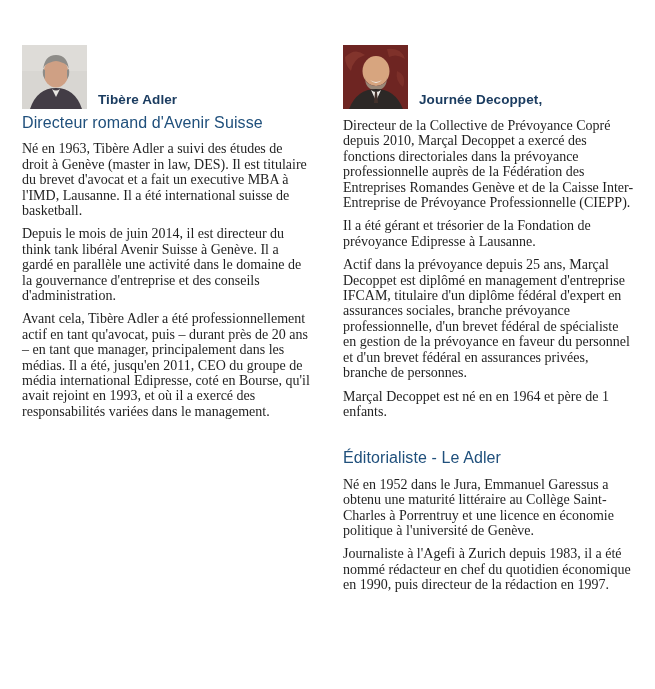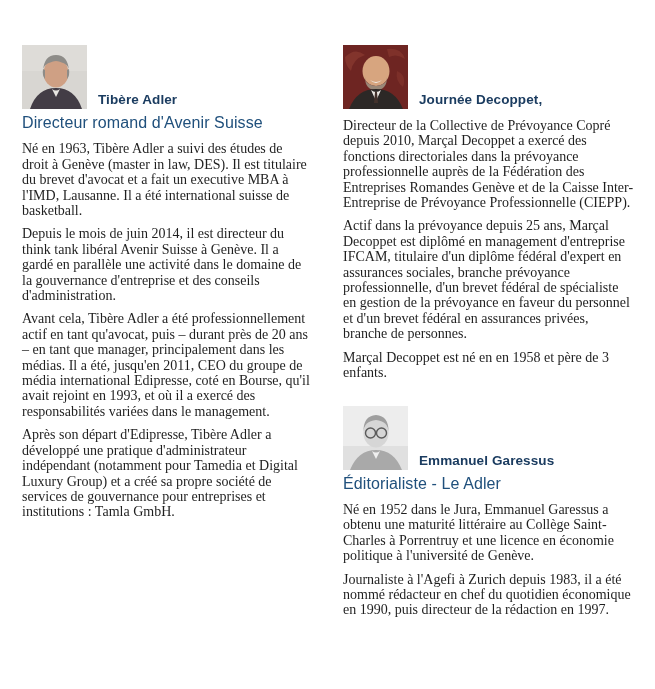--- a/index.html
+++ b/index.html
@@ -84,21 +84,20 @@
             <path d="M30 44 L34 52 L38 44 Q34 47 30 44 Z" fill="#e8e6e2"></path>
           </svg>
         </div>
         <div class="bio-name">Tibère Adler</div>
       </div>
       <div class="bio-title">Directeur romand d'Avenir Suisse</div>
       <div class="bio-body">
         <p>Né en 1963, Tibère Adler a suivi des études de droit à Genève (master in law, DES). Il est titulaire du brevet d'avocat et a fait un executive MBA à l'IMD, Lausanne. Il a été international suisse de basketball.</p>
         <p>Depuis le mois de juin 2014, il est directeur du think tank libéral Avenir Suisse à Genève. Il a gardé en parallèle une activité dans le domaine de la gouvernance d'entreprise et des conseils d'administration.</p>
         <p>Avant cela, Tibère Adler a été professionnellement actif en tant qu'avocat, puis – durant près de 20 ans – en tant que manager, principalement dans les médias. Il a été, jusqu'en 2011, CEO du groupe de média international Edipresse, coté en Bourse, qu'il avait rejoint en 1993, et où il a exercé des responsabilités variées dans le management.</p>
-        <p>Après son départ d'Edipresse, Tibère Adler a développé une pratique d'administrateur indépendant (notamment pour Tamedia et Digital Luxury Group) et a créé sa propre société de services de gouvernance pour entreprises et institutions : Tamla GmbH.</p>
       </div>
     </section>
   </div>
 
   <div class="col col-right">
     <section class="bio">
       <div class="bio-header">
         <div class="photo">
           <svg viewBox="0 0 65 64" xmlns="http://www.w3.org/2000/svg">
             <rect width="65" height="64" fill="#6e2522"></rect>
@@ -110,42 +109,27 @@
             <path d="M27 35 Q33 39 39 35 Q33 41 27 35 Z" fill="#f2efe9"></path>
             <path d="M6 64 Q14 44 33 44 Q52 44 60 64 Z" fill="#2c2826"></path>
             <path d="M28 45 L33 56 L38 45 Q33 49 28 45 Z" fill="#ece9e4"></path>
             <path d="M32 47 L34 47 L35 58 L31 58 Z" fill="#43322c"></path>
           </svg>
         </div>
         <div class="bio-name">Journée Decoppet,</div>
       </div>
       <div class="bio-body">
         <p>Directeur de la Collective de Prévoyance Copré depuis 2010, Marçal Decoppet a exercé des fonctions directoriales dans la prévoyance professionnelle auprès de la Fédération des Entreprises Romandes Genève et de la Caisse Inter-Entreprise de Prévoyance Professionnelle (CIEPP).</p>
+        <p>Il a été gérant et trésorier de la Fondation de prévoyance Edipresse à Lausanne.</p>
         <p>Actif dans la prévoyance depuis 25 ans, Marçal Decoppet est diplômé en management d'entreprise IFCAM, titulaire d'un diplôme fédéral d'expert en assurances sociales, branche prévoyance professionnelle, d'un brevet fédéral de spécialiste en gestion de la prévoyance en faveur du personnel et d'un brevet fédéral en assurances privées, branche de personnes.</p>
-        <p>Marçal Decoppet est né en en 1958 et père de 3 enfants.</p>
+        <p>Marçal Decoppet est né en en 1964 et père de 1 enfants.</p>
       </div>
     </section>
 
     <section class="bio bio-garessus">
-      <div class="bio-header">
-        <div class="photo">
-          <svg viewBox="0 0 65 64" xmlns="http://www.w3.org/2000/svg">
-            <rect width="65" height="64" fill="#ededed"></rect>
-            <rect y="40" width="65" height="24" fill="#e0e0e0"></rect>
-            <ellipse cx="33" cy="27" rx="12.5" ry="14.5" fill="#d6d6d6"></ellipse>
-            <path d="M20.5 26 Q20 10 33 9 Q46 10 45.5 26 Q45 15 33 14 Q21 15 20.5 26 Z" fill="#9f9f9f"></path>
-            <circle cx="27.5" cy="27" r="5" fill="none" stroke="#5a5a5a" stroke-width="1.4"></circle>
-            <circle cx="38.5" cy="27" r="5" fill="none" stroke="#5a5a5a" stroke-width="1.4"></circle>
-            <line x1="32.5" y1="26.5" x2="33.5" y2="26.5" stroke="#5a5a5a" stroke-width="1.2"></line>
-            <path d="M7 64 Q15 44 33 44 Q51 44 59 64 Z" fill="#a9a9a9"></path>
-            <path d="M29 45 L33 53 L37 45 Q33 48 29 45 Z" fill="#efefef"></path>
-          </svg>
-        </div>
-        <div class="bio-name">Emmanuel Garessus</div>
-      </div>
       <div class="bio-title">Éditorialiste - Le Adler</div>
       <div class="bio-body">
         <p>Né en 1952 dans le Jura, Emmanuel Garessus a obtenu une maturité littéraire au Collège Saint-Charles à Porrentruy et une licence en économie politique à l'université de Genève.</p>
         <p>Journaliste à l'Agefi à Zurich depuis 1983, il a été nommé rédacteur en chef du quotidien économique en 1990, puis directeur de la rédaction en 1997.</p>
       </div>
     </section>
   </div>
 
 </div>
 

